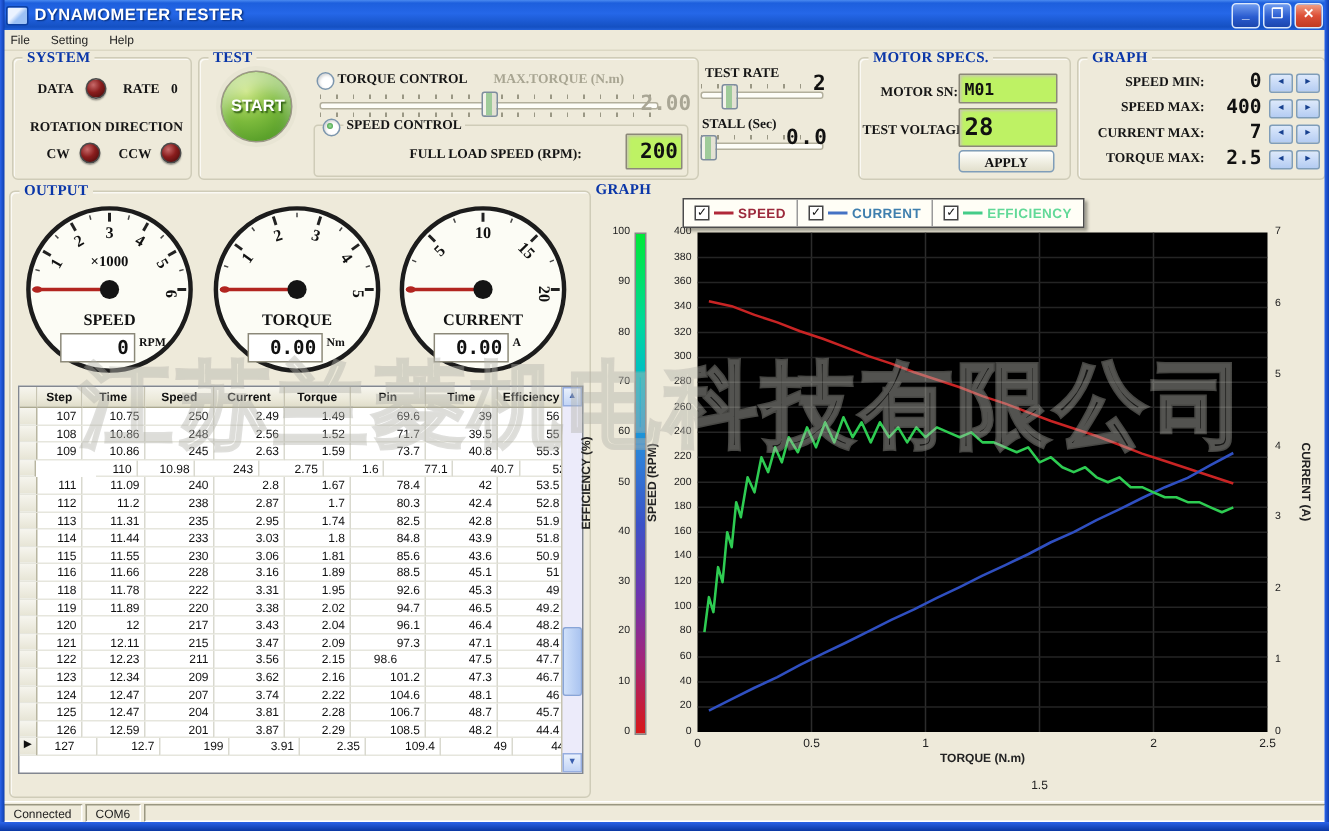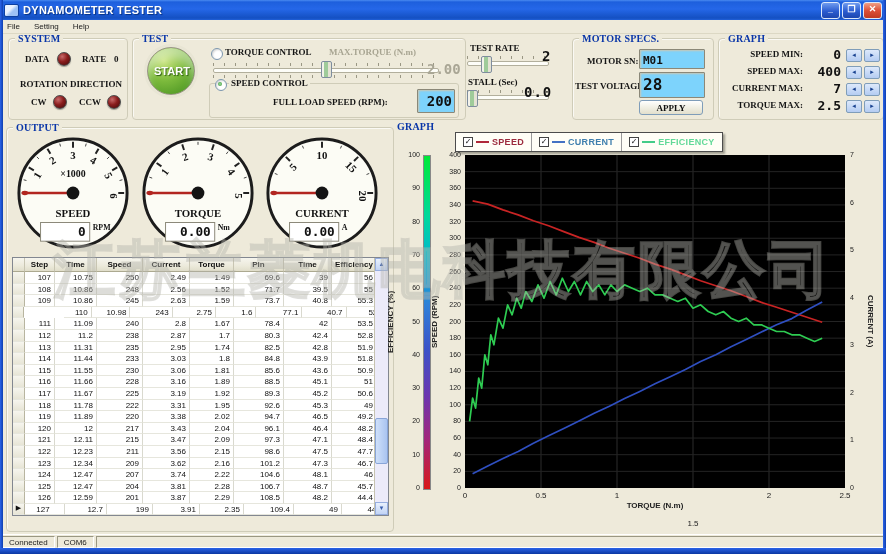--- a/index.html
+++ b/index.html
@@ -27,21 +27,21 @@
   .edge-l{left:0}.edge-r{right:0}
   .edge-b{position:absolute;left:0;right:0;top:548px;height:6px;background:linear-gradient(180deg,#2a63e8,#0b37a2);z-index:60;}
   
   .groupbox{position:absolute;border:1px solid #cfccb8;border-radius:4px;box-shadow:inset 1px 1px 0 rgba(255,255,255,.7);}
   .gtitle{position:absolute;top:-6px;left:6px;background:#eeeada;padding:0 3px;
     color:#0a36a8;font:bold 10px "Liberation Serif",serif;letter-spacing:.2px;}
   .lbl{font:bold 9px "Liberation Serif",serif;color:#151515;}
   .lbl.dis{color:#a8a592;}
   .digital{font-family:"DejaVu Sans Mono",monospace;font-weight:bold;color:#111;}
   .digital.dis{color:#a9a695;}
-  .dbox{background:#7dd3fc;border:1px solid #8b8878;border-radius:1px;box-shadow:inset 1px 1px 2px #c9c6b4;text-align:right;}
+  .dbox{background:#bef264;border:1px solid #8b8878;border-radius:1px;box-shadow:inset 1px 1px 2px #c9c6b4;text-align:right;}
   .led{position:absolute;width:12px;height:12px;border-radius:50%;border:1px solid #4a4a4a;
     background:radial-gradient(circle at 35% 30%,#c76a6a 0%,#8a1d1d 45%,#3e0909 100%);box-shadow:0 1px 1px rgba(0,0,0,.35);}
   .radio{position:absolute;width:10px;height:10px;border-radius:50%;background:#fff;border:1px solid #7c96ad;box-shadow:inset 1px 1px 2px #d5d5d5;}
   .radio.sel::after{content:'';position:absolute;left:2px;top:2px;width:4px;height:4px;border-radius:50%;
     background:radial-gradient(#9fe09f,#2f8f2f);}
   .xpbtn{position:absolute;background:linear-gradient(180deg,#fff,#f2f1e6 45%,#e2dfcc);border:1px solid #7f9db9;
     border-radius:3px;font:bold 9px "Liberation Serif",serif;color:#111;text-align:center;}
   
   .slider{position:absolute;}
   .slider .tickrow{height:3px;background:repeating-linear-gradient(90deg,#9a9784 0 1px,transparent 1px 11px);}
@@ -406,31 +406,20 @@
         <div class="tc" style="width: 42px;">11.66</div>
         <div class="tc" style="width: 46px;">228</div>
         <div class="tc" style="width: 47px;">3.16</div>
         <div class="tc" style="width: 44px;">1.89</div>
         <div class="tc" style="width: 50px;">88.5</div>
         <div class="tc" style="width: 48px;">45.1</div>
         <div class="tc" style="width: 45px;">51</div>
       </div>
       <div class="trow">
         <div class="tc sel" style="width: 12px; font-size: 7px;"></div>
-        <div class="tc" style="width: 30px;">117</div>
-        <div class="tc" style="width: 42px;">11.67</div>
-        <div class="tc" style="width: 46px;">225</div>
-        <div class="tc" style="width: 47px;">3.19</div>
-        <div class="tc" style="width: 44px;">1.92</div>
-        <div class="tc" style="width: 50px;">89.3</div>
-        <div class="tc" style="width: 48px;">45.2</div>
-        <div class="tc" style="width: 45px;">50.6</div>
-      </div>
-      <div class="trow">
-        <div class="tc sel" style="width: 12px; font-size: 7px;"></div>
         <div class="tc" style="width: 30px;">118</div>
         <div class="tc" style="width: 42px;">11.78</div>
         <div class="tc" style="width: 46px;">222</div>
         <div class="tc" style="width: 47px;">3.31</div>
         <div class="tc" style="width: 44px;">1.95</div>
         <div class="tc" style="width: 50px;">92.6</div>
         <div class="tc" style="width: 48px;">45.3</div>
         <div class="tc" style="width: 45px;">49</div>
       </div>
       <div class="trow">
@@ -466,21 +455,21 @@
         <div class="tc" style="width: 48px;">47.1</div>
         <div class="tc" style="width: 45px;">48.4</div>
       </div>
       <div class="trow">
         <div class="tc sel" style="width: 12px; font-size: 7px;"></div>
         <div class="tc" style="width: 30px;">122</div>
         <div class="tc" style="width: 42px;">12.23</div>
         <div class="tc" style="width: 46px;">211</div>
         <div class="tc" style="width: 47px;">3.56</div>
         <div class="tc" style="width: 44px;">2.15</div>
-        <div class="tc" style="width: 50px;">98.6</div>
+        <div class="tc" style="width: 50px; text-align: center;">98.6</div>
         <div class="tc" style="width: 48px;">47.5</div>
         <div class="tc" style="width: 45px;">47.7</div>
       </div>
       <div class="trow">
         <div class="tc sel" style="width: 12px; font-size: 7px;"></div>
         <div class="tc" style="width: 30px;">123</div>
         <div class="tc" style="width: 42px;">12.34</div>
         <div class="tc" style="width: 46px;">209</div>
         <div class="tc" style="width: 47px;">3.62</div>
         <div class="tc" style="width: 44px;">2.16</div>

